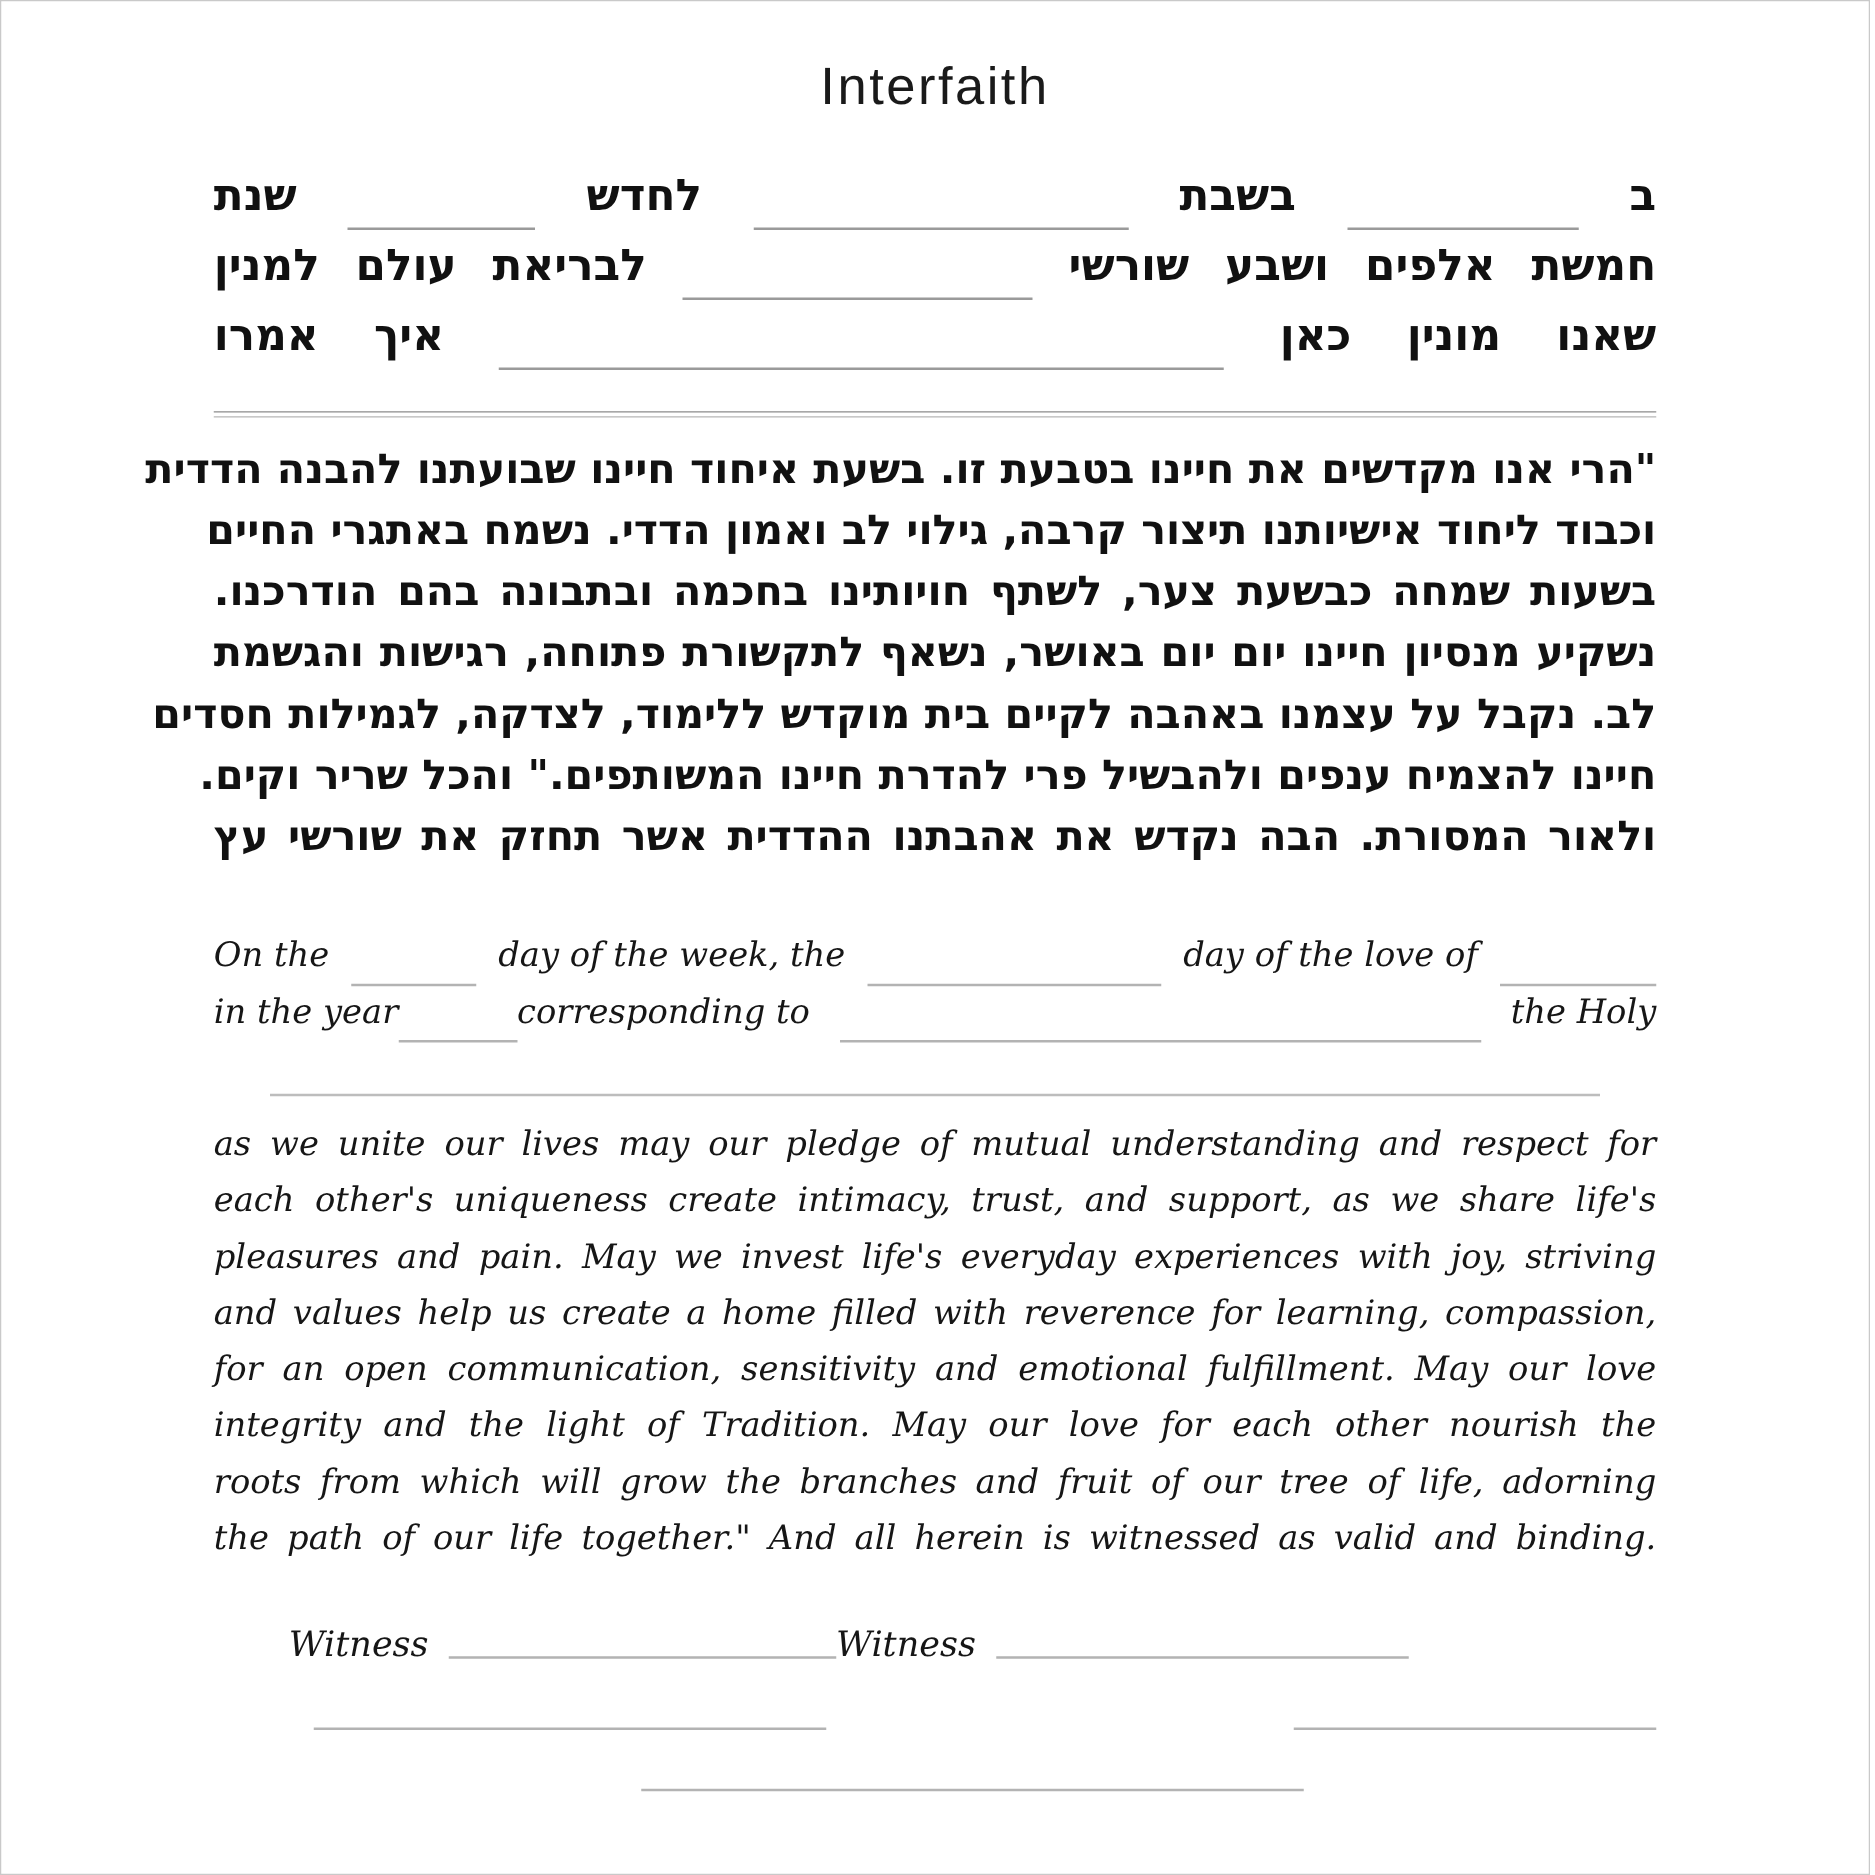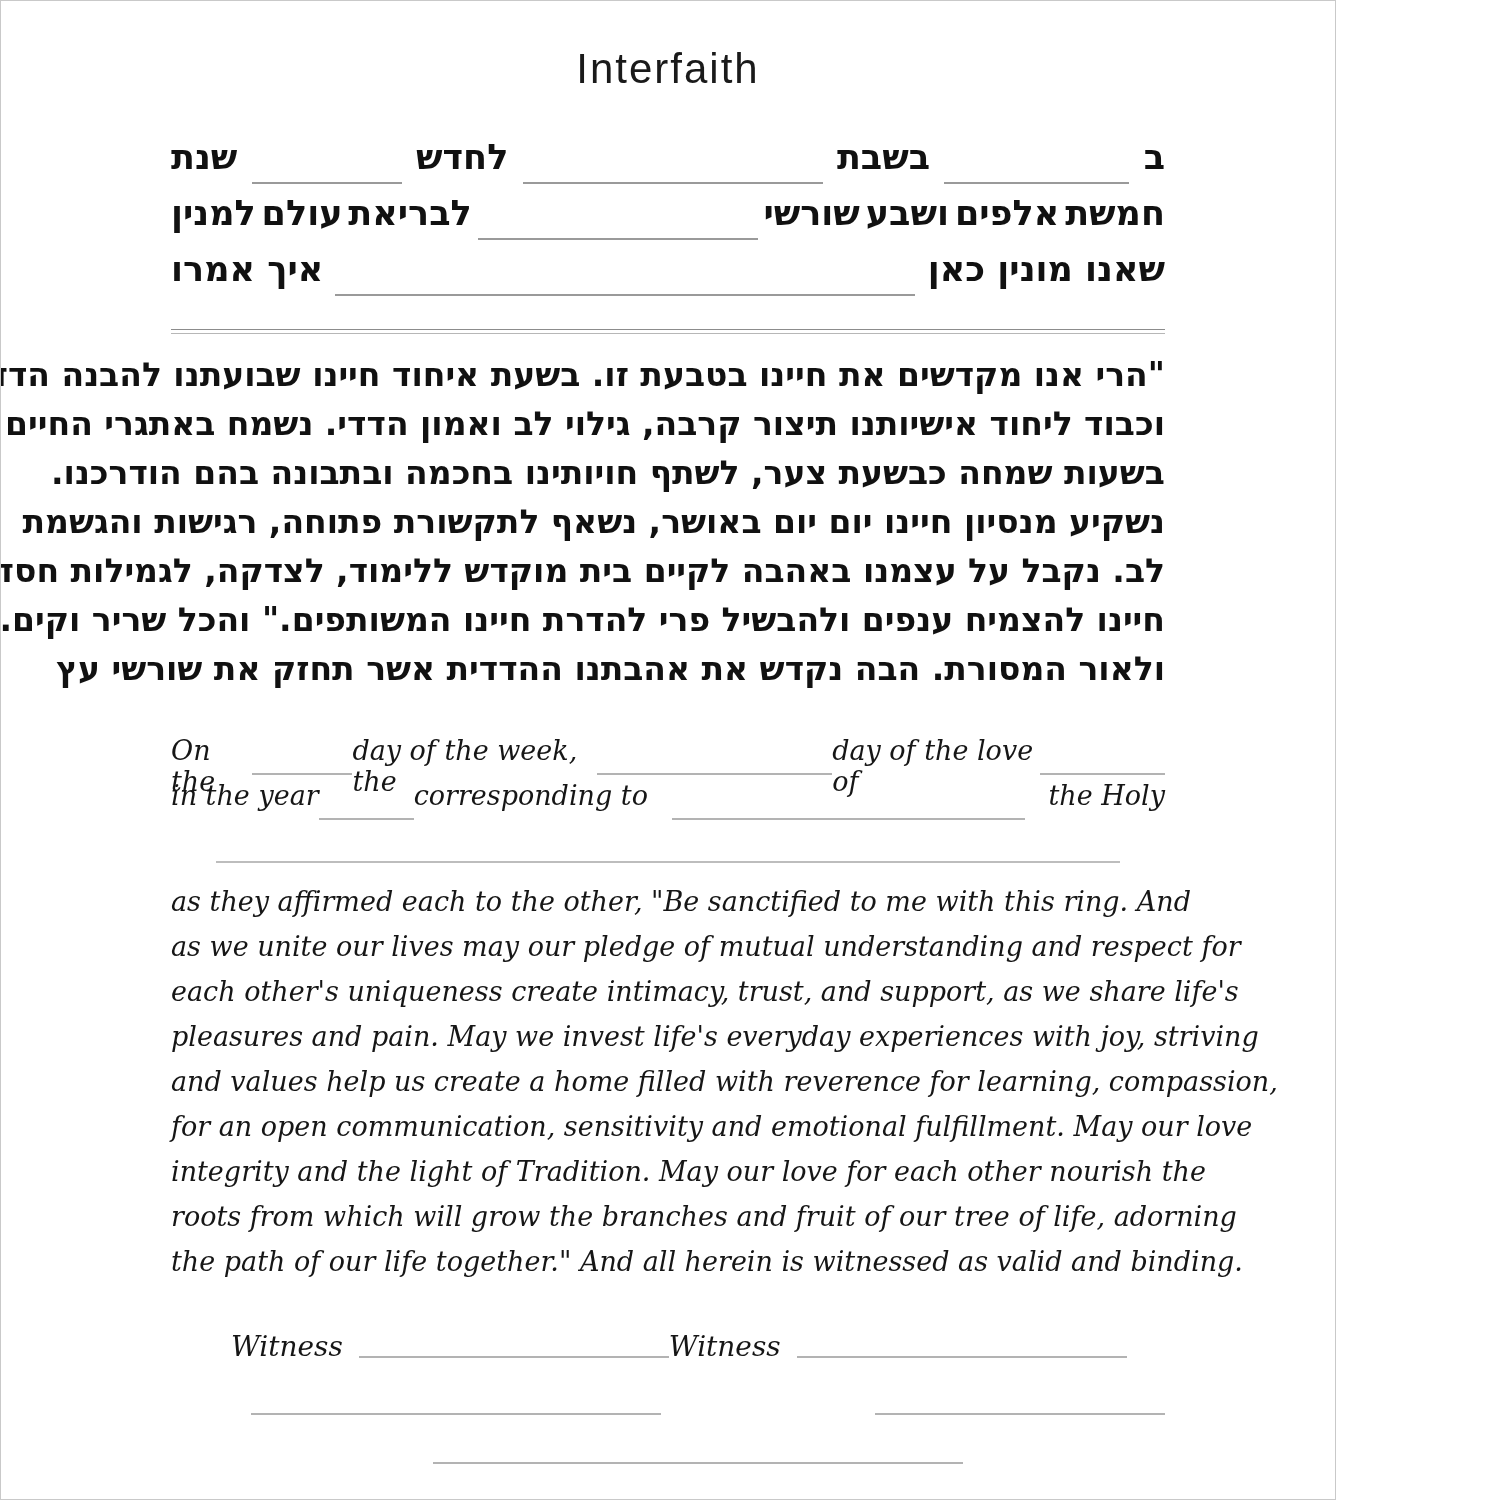--- a/index.html
+++ b/index.html
@@ -1,17 +1,17 @@
 <!DOCTYPE html>
 <html><head>
 <meta charset="utf-8">
 <style>
   html,body{margin:0;padding:0;background:#fff;}
   .page{
-    width:1336px;height:1500px;box-sizing:border-box;
+    width:1496px;height:1500px;box-sizing:border-box;
     border:1px solid #c9c9c9;background:#ffffff;position:relative;
     font-family:"Liberation Sans",sans-serif;color:#111;
     padding:44px 170px 0 170px;overflow:hidden;
   }
   .title{
     text-align:center;font-family:"Liberation Sans",sans-serif;
     font-size:42px;letter-spacing:2px;font-weight:400;color:#1a1a1a;
   }
   
   .heb{font-family:"DejaVu Sans",sans-serif;font-weight:bold;direction:rtl;}
@@ -29,21 +29,21 @@
     border-top:1px solid #8c8c8c;border-bottom:1px solid #b7b7b7;
   }
   
   .heb-para{margin-top:16px;}
   .heb-para .line{
     font-size:33px;line-height:49px;direction:rtl;
     text-align:justify;text-align-last:justify;white-space:nowrap;
   }
   
   .script{font-family:"DejaVu Serif",serif;font-style:italic;color:#161616;}
-  .eng-date{margin-top:42px;}
+  .eng-date{margin-top:56px;}
   .eng-date .fill-row{font-size:27px;height:45px;}
   .eng-date .blank{border-bottom:2px solid #b3b3b3;margin-bottom:5px;height:10px;}
   .lone-line{margin:26px 45px 0 45px;border-bottom:2px solid #bdbdbd;height:10px;}
   .eng-para{margin-top:16px;}
   .eng-para .line{
     font-size:27px;line-height:45px;
     text-align:justify;text-align-last:justify;white-space:nowrap;
   }
   
   .wit-row{display:flex;align-items:baseline;margin-top:46px;}
@@ -115,21 +115,20 @@
       <span class="blank" style="width:95px"></span>
       <span>corresponding to</span>
       <span class="blank grow"></span>
       <span>the Holy</span>
     </div>
   </div>
 
   <div class="lone-line"></div>
 
   <div class="script eng-para">
-    <div class="line">as they affirmed each to the other, "Be sanctified to me with this ring. And</div>
     <div class="line">as we unite our lives may our pledge of mutual understanding and respect for</div>
     <div class="line">each other's uniqueness create intimacy, trust, and support, as we share life's</div>
     <div class="line">pleasures and pain. May we invest life's everyday experiences with joy, striving</div>
     <div class="line">and values help us create a home filled with reverence for learning, compassion,</div>
     <div class="line">for an open communication, sensitivity and emotional fulfillment. May our love</div>
     <div class="line">integrity and the light of Tradition. May our love for each other nourish the</div>
     <div class="line">roots from which will grow the branches and fruit of our tree of life, adorning</div>
     <div class="line">the path of our life together." And all herein is witnessed as valid and binding.</div>
   </div>
 

